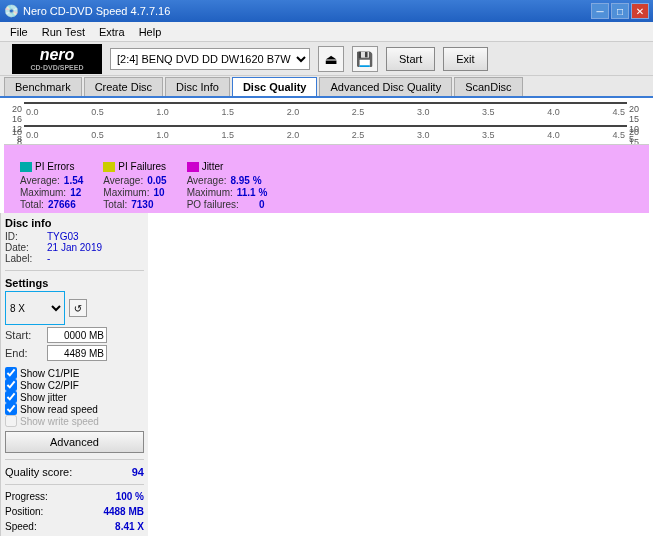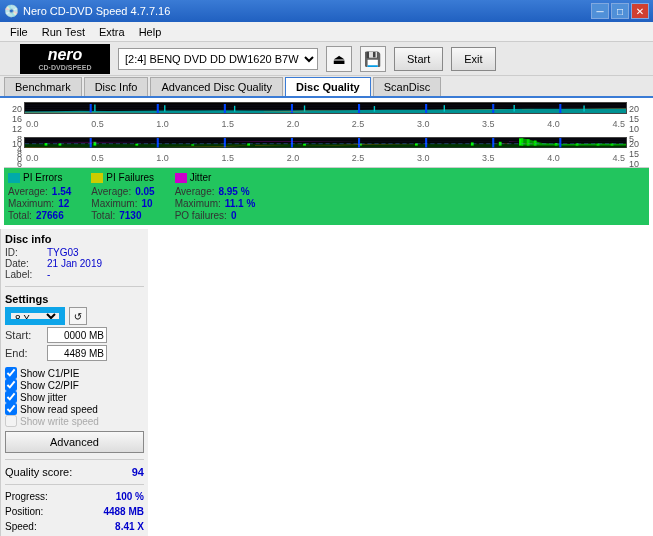--- a/index.html
+++ b/index.html
@@ -44,21 +44,21 @@
       cursor: pointer;
       font-size: 11px;
     }
 
     
     #toolbar {
       background: #e8e8e8;
       height: 34px;
       display: flex;
       align-items: center;
-      padding: 2px 20px;
+      padding: 2px 12px;
       gap: 8px;
       border-bottom: 1px solid #ccc;
     }
     #logo-area {
       width: 90px;
       height: 30px;
       background: black;
       display: flex;
       align-items: center;
       justify-content: center;
@@ -137,23 +137,23 @@
       padding: 4px;
       background: white;
       overflow: hidden;
     }
 
     .chart-svg { width: 100%; height: 100%; }
 
     
     #stats-area {
       display: flex;
-      padding: 4px;
+      padding: 16px;
       gap: 12px;
-      background: #22c55e;
+      background: #f0abfc;
       border-top: 1px solid #ccc;
       font-size: 10px;
     }
     .stat-group { display: flex; flex-direction: column; gap: 1px; }
     .stat-label { color: #333; }
     .stat-value { color: #0000cc; font-weight: bold; }
     .stat-legend { display: flex; align-items: center; gap: 3px; margin-bottom: 2px; }
     .legend-box { width: 12px; height: 10px; }
 
     
@@ -181,23 +181,23 @@
     .info-key { color: #333; min-width: 38px; }
     .info-val { color: #0000cc; }
     .settings-row {
       display: flex;
       gap: 4px;
       align-items: center;
       margin: 2px 0;
     }
     .speed-select {
       width: 60px;
-      height: 18px;
-      font-size: 10px;
-      border: 6px solid #0ea5e9;
+      height: 34px;
+      font-size: 10px;
+      border: 1px solid #0ea5e9;
     }
     .mb-input {
       width: 60px;
       height: 16px;
       font-size: 10px;
       border: 1px solid #999;
       text-align: right;
       padding-right: 2px;
     }
     .checkbox-row {
@@ -285,23 +285,24 @@
     <option>[2:4]  BENQ DVD DD DW1620 B7W9</option>
   </select>
   <div class="toolbar-icon-btn" title="Eject">⏏</div>
   <div class="toolbar-icon-btn" title="Save">💾</div>
   <button class="start-btn" id="start-btn">Start</button>
   <button class="exit-btn" id="exit-btn">Exit</button>
 </div>
 
 <div id="tabs">
   <div class="tab">Benchmark</div>
+  <div class="tab">Create Disc</div>
   <div class="tab">Disc Info</div>
+  <div class="tab active">Disc Quality</div>
   <div class="tab">Advanced Disc Quality</div>
-  <div class="tab active">Disc Quality</div>
   <div class="tab">ScanDisc</div>
 </div>
 
 <div id="main">
 
   <div id="chart-area">
 
     <div style="display:flex; flex:1; min-height:0;">
 
       <div style="width:20px; display:flex; flex-direction:column; justify-content:space-between; padding:2px 0; font-size:9px; color:#555; text-align:right; padding-right:2px;">
@@ -505,21 +506,21 @@
           <span>Jitter</span>
         </div>
         <div style="display:flex; gap:4px;">
           <span class="stat-label">Average:</span>
           <span class="stat-value">8.95 %</span>
         </div>
         <div style="display:flex; gap:4px;">
           <span class="stat-label">Maximum:</span>
           <span class="stat-value">11.1 %</span>
         </div>
-        <div style="display:flex; gap:4px;align-items:flex-end;">
+        <div style="display:flex; gap:20px;align-items:flex-end;">
           <span class="stat-label">PO failures:</span>
           <span class="stat-value">0</span>
         </div>
       </div>
     </div>
   </div>
 
   <div id="right-panel">
 
     <div>

